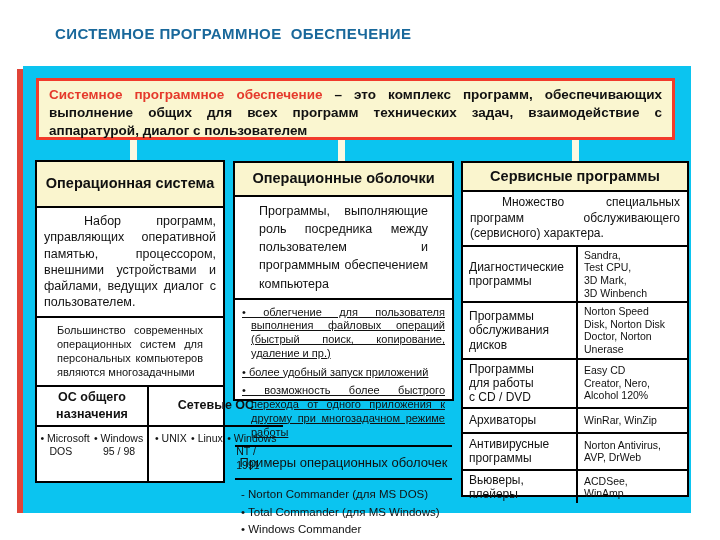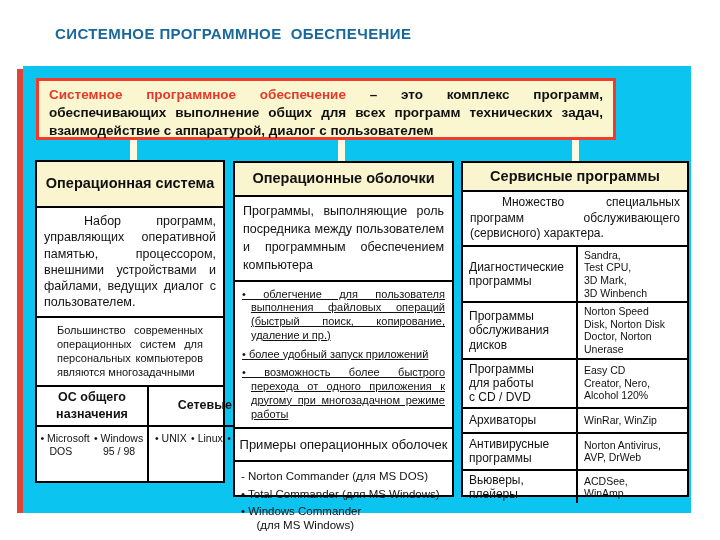--- a/index.html
+++ b/index.html
@@ -18,39 +18,39 @@
   }
   .red-strip {
     position: absolute; left: 17px; top: 69px; width: 6px; height: 444px;
     background: #E04438;
   }
   .panel {
     position: absolute; left: 23px; top: 66px; width: 668px; height: 447px;
     background: #0BC4F0;
   }
   .def-box {
-    position: absolute; left: 13px; top: 12px; width: 580px; height: 62px;
+    position: absolute; left: 13px; top: 12px; width: 639px; height: 62px;
     background: #FAF6D0; border: 3px solid #F23B2B;
     padding: 5px 10px 4px 10px;
     font-size: 13.5px; font-weight: bold; line-height: 1.32;
     text-align: justify;
   }
   .def-term { color: #E5392B; }
   .connector {
     position: absolute; top: 74px; width: 7px; height: 21px;
     background: #FBF9E2;
   }
   .conn-1 { left: 107px; } .conn-2 { left: 315px; } .conn-3 { left: 549px; }
 
   .col {
     position: absolute; background: #ffffff; border: 2px solid #000;
     display: flex; flex-direction: column;
   }
   .col-os      { left: 12px;  top: 94px; width: 190px; height: 323px; }
-  .col-shells  { left: 210px; top: 95px; width: 221px; height: 336px; }
+  .col-shells  { left: 210px; top: 95px; width: 221px; height: 240px; }
   .col-service { left: 438px; top: 95px; width: 228px; height: 336px; }
 
   .hdr {
     background: #FAF5CE; border-bottom: 2px solid #000;
     font-weight: bold; text-align: center;
     display: flex; align-items: center; justify-content: center;
     flex-shrink: 0; line-height: 1.35;
   }
   .os-header      { flex-basis: 46px; font-size: 14.5px; }
   .shells-header  { flex-basis: 34px; font-size: 14.5px; }
@@ -67,21 +67,21 @@
   .sub-col-2 { flex: 1; }
   .sub-h {
     flex-basis: 40px; flex-shrink: 0; border-bottom: 2px solid #000;
     font-weight: bold; font-size: 12.5px; text-align: center; line-height: 1.35;
     display: flex; align-items: center; justify-content: center;
   }
   .sub-b { flex: 1; padding: 5px 4px 3px 6px; font-size: 10.5px; line-height: 1.3;
            display: flex; flex-direction: row; justify-content: center; gap: 2px; }
   .li { padding-left: 9px; text-indent: -9px; }
 
-  .sh-desc { flex-basis: 78px; padding: 5px 8px; font-size: 12.5px; line-height: 1.45; }
+  .sh-desc { flex-basis: 78px; padding: 5px 24px; font-size: 12.5px; line-height: 1.45; }
   .sh-bullets { flex-basis: 125px; padding: 1px 7px; font-size: 11px; line-height: 1.25; text-decoration: underline; }
   .sh-bullets .li { margin: 5px 0; }
   .sh-extitle { flex-basis: 33px; flex-shrink: 0; font-size: 13px;
                 display: flex; align-items: center; justify-content: center; }
   .sh-examples { flex: 1; padding: 4px 6px; font-size: 11.5px; line-height: 1.25; }
   .sh-examples .li { margin: 3px 0; white-space: pre-line; }
 
   .sv-desc { flex-basis: 53px; padding: 3px 7px; font-size: 12px; line-height: 1.3; text-indent: 32px; }
   .sv-rows { flex: 1; display: flex; flex-direction: column; }
   .sv-row { display: flex; border-bottom: 2px solid #000; flex-shrink: 0; }

